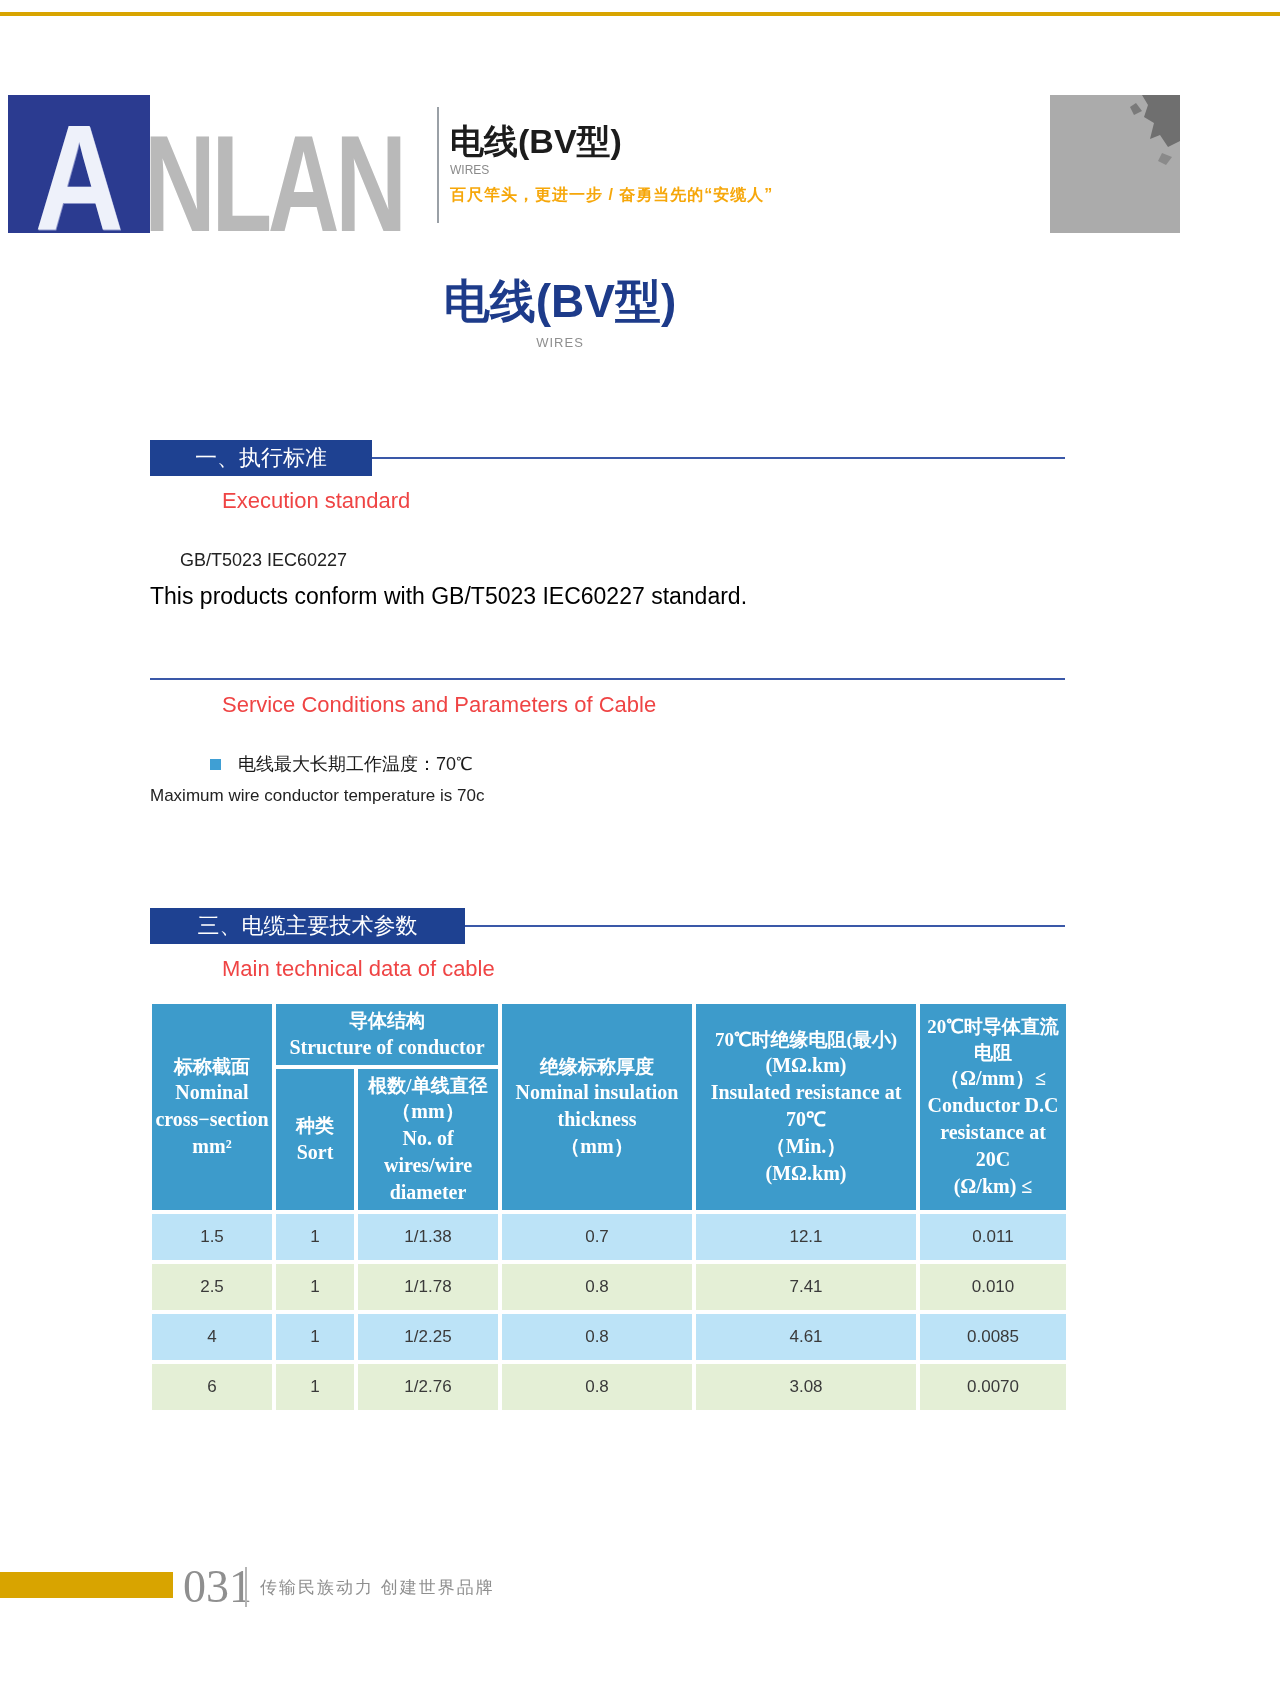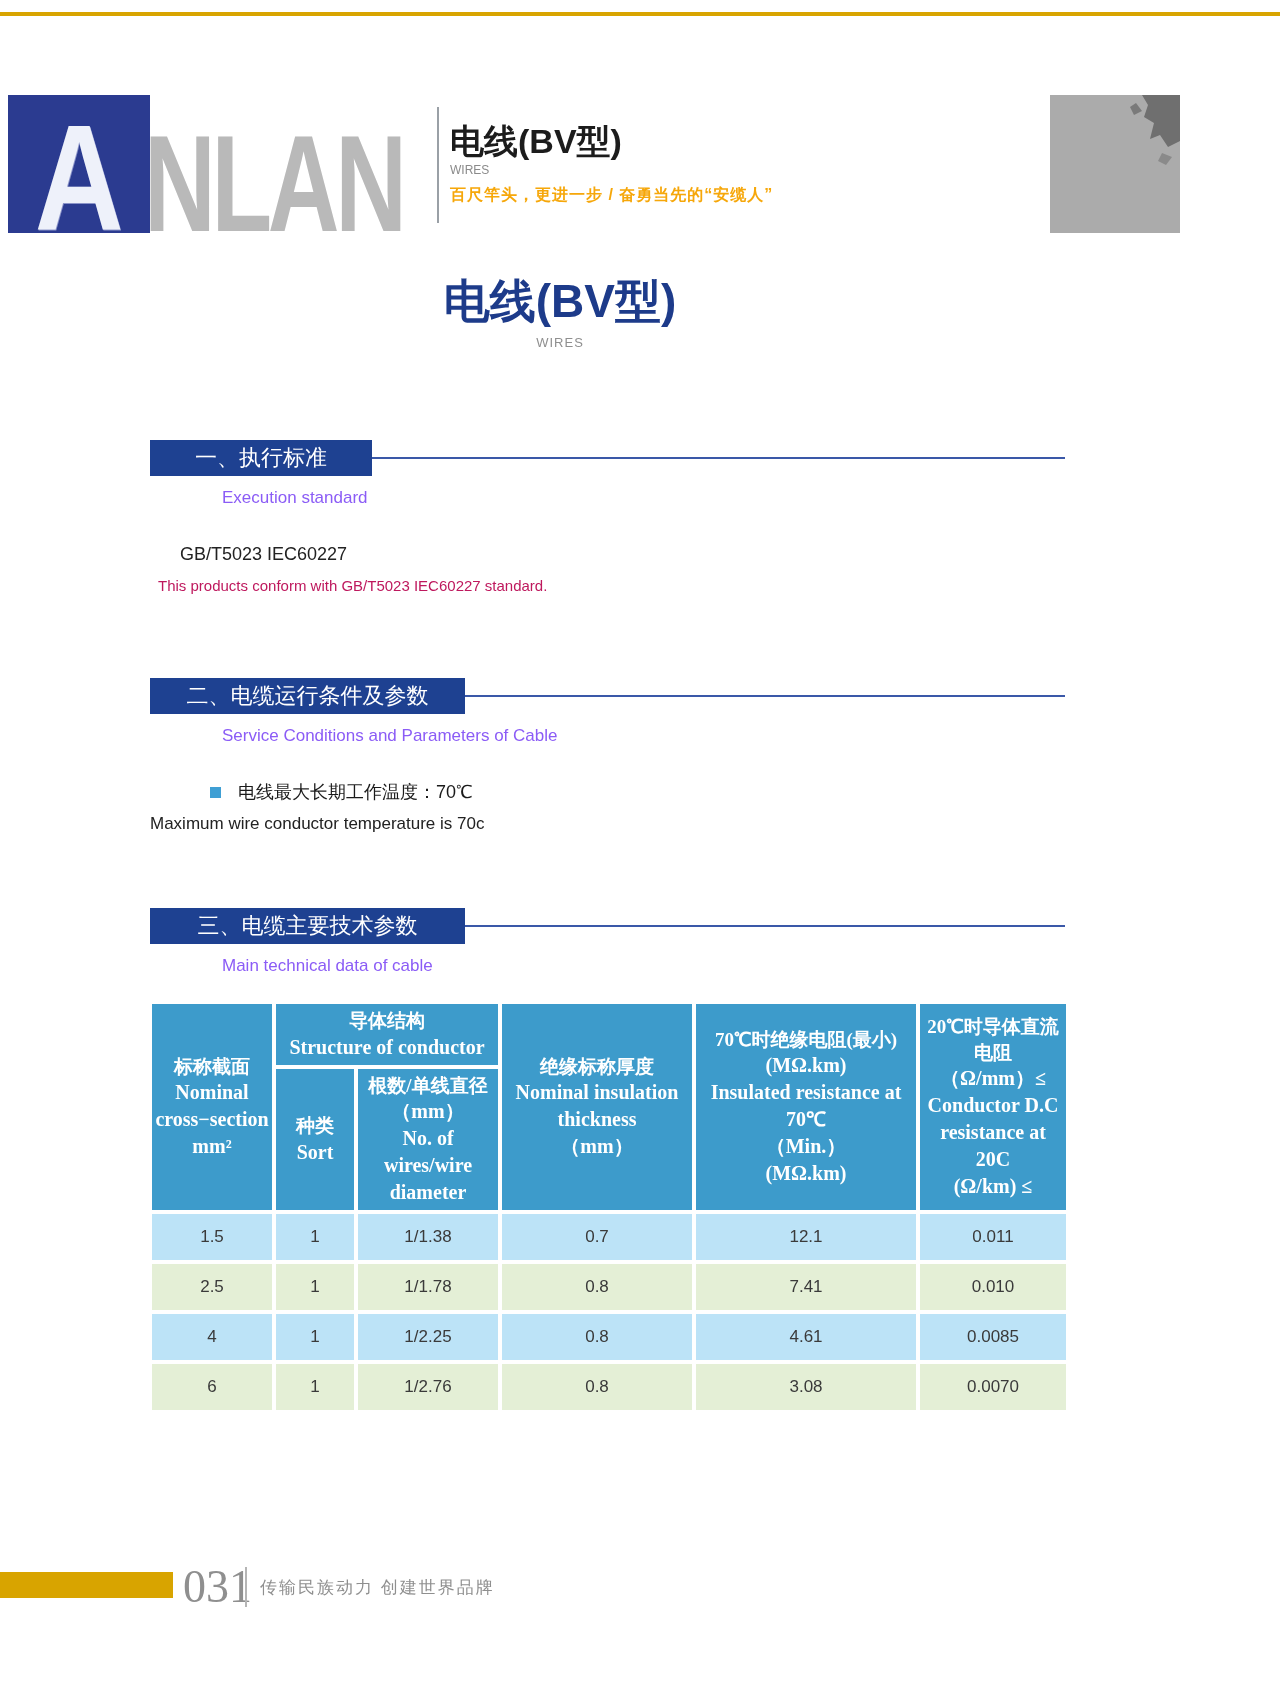--- a/index.html
+++ b/index.html
@@ -30,23 +30,23 @@
   .doc-title-main{font-size:46px;font-weight:900;line-height:1.1;}
   .doc-title-sub{font-size:13px;color:#8f8f8f;margin-top:8px;letter-spacing:1px;}
 
   
   .section{position:absolute;left:150px;width:915px;}
   .sec-head{display:flex;align-items:center;}
   .sec-box{color:#fff;font-size:22px;font-weight:400;height:36px;line-height:36px;
            text-align:center;box-sizing:border-box;flex:0 0 auto;}
   .w1{width:222px;} .w2{width:315px;}
   .sec-line{flex:1 1 auto;height:2px;background:#3a58a8;}
-  .sec-sub{margin:12px 0 0 72px;font-size:17px;color:#8b5cf6;}
+  .sec-sub{margin:12px 0 0 72px;font-size:22px;color:#ef4444;}
   .s1-std{margin:36px 0 0 30px;font-size:18px;color:#222;}
-  .s1-conform{margin:12px 0 0 8px;font-size:15px;color:#be185d;}
+  .s1-conform{margin:12px 0 0 0;font-size:23px;color:#000000;}
   .bullet-row{display:flex;align-items:center;margin:34px 0 0 12px;padding-left:48px;}
   .bullet-sq{width:11px;height:11px;background:#3f9fd4;margin-right:17px;flex:0 0 auto;}
   .bullet-cn{font-size:18px;color:#1a1a1a;}
   .bullet-en{margin:10px 0 0 0;font-size:17px;color:#222;}
 
   
   table.data{position:absolute;left:148px;top:1000px;width:922px;table-layout:fixed;
              border-collapse:separate;border-spacing:4px;}
   table.data th{background:#3d9bcb;color:#fff;text-align:center;vertical-align:middle;
                 font-family:"Liberation Serif",serif;padding:4px 2px;}
@@ -105,21 +105,20 @@
       <div class="sec-box w1" style="background:#1e4191">一、执行标准</div>
       <div class="sec-line"></div>
     </div>
     <div class="sec-sub">Execution standard</div>
     <div class="s1-std">GB/T5023  IEC60227</div>
     <div class="s1-conform">This products conform with GB/T5023  IEC60227 standard.</div>
   </div>
 
   <div class="section" style="top:678px">
     <div class="sec-head">
-      <div class="sec-box w2" style="background:#1e4191">二、电缆运行条件及参数</div>
       <div class="sec-line"></div>
     </div>
     <div class="sec-sub">Service Conditions and Parameters of Cable</div>
     <div class="bullet-row">
       <span class="bullet-sq"></span>
       <span class="bullet-cn">电线最大长期工作温度：70℃</span>
     </div>
     <div class="bullet-en">Maximum wire conductor temperature is 70c</div>
   </div>
 

